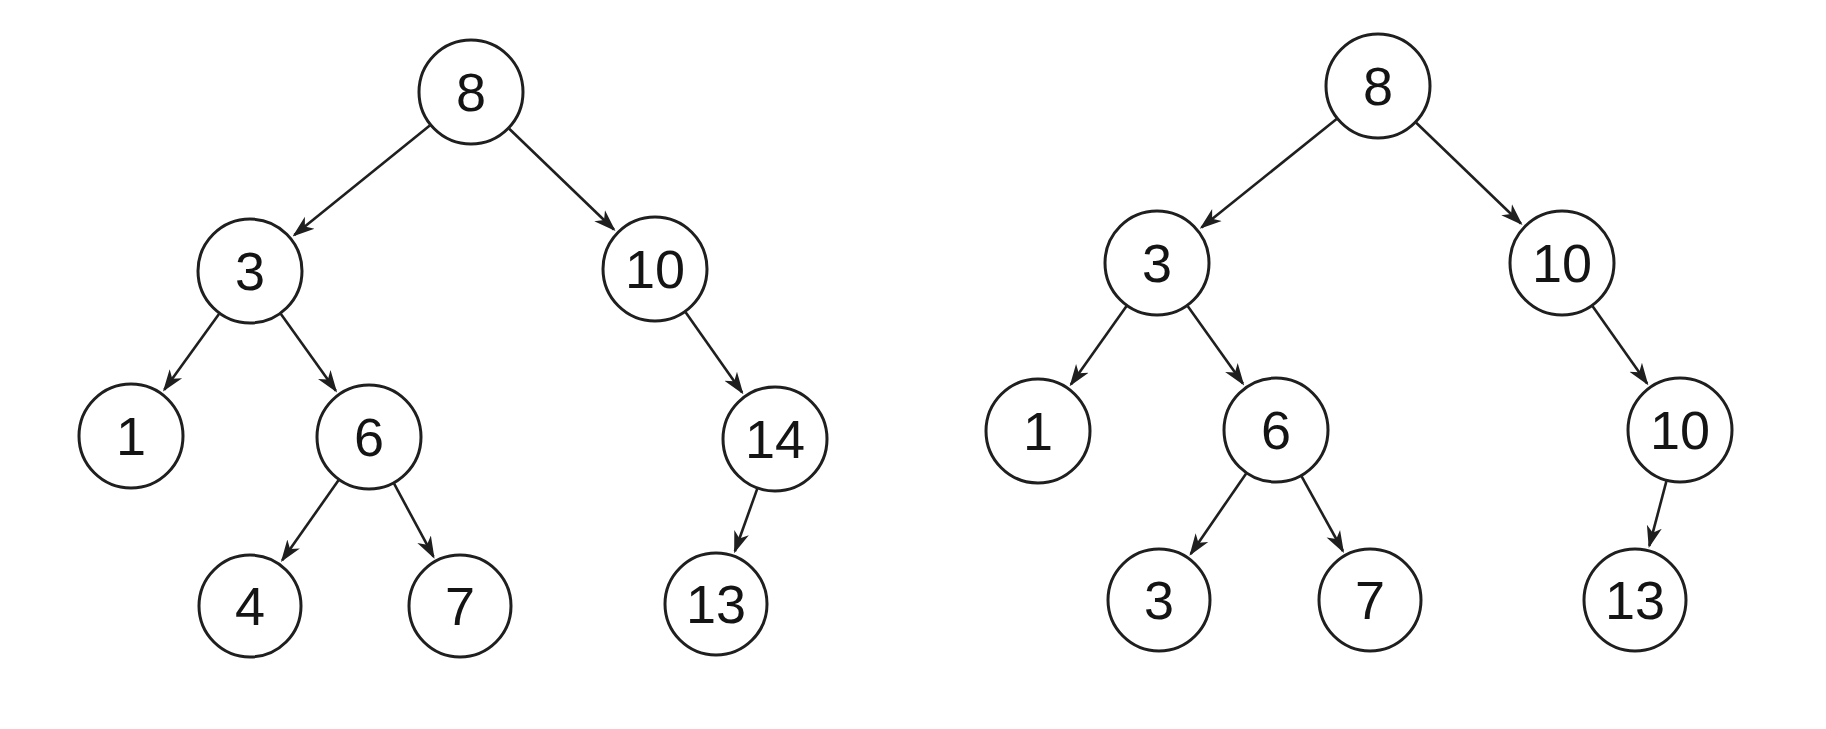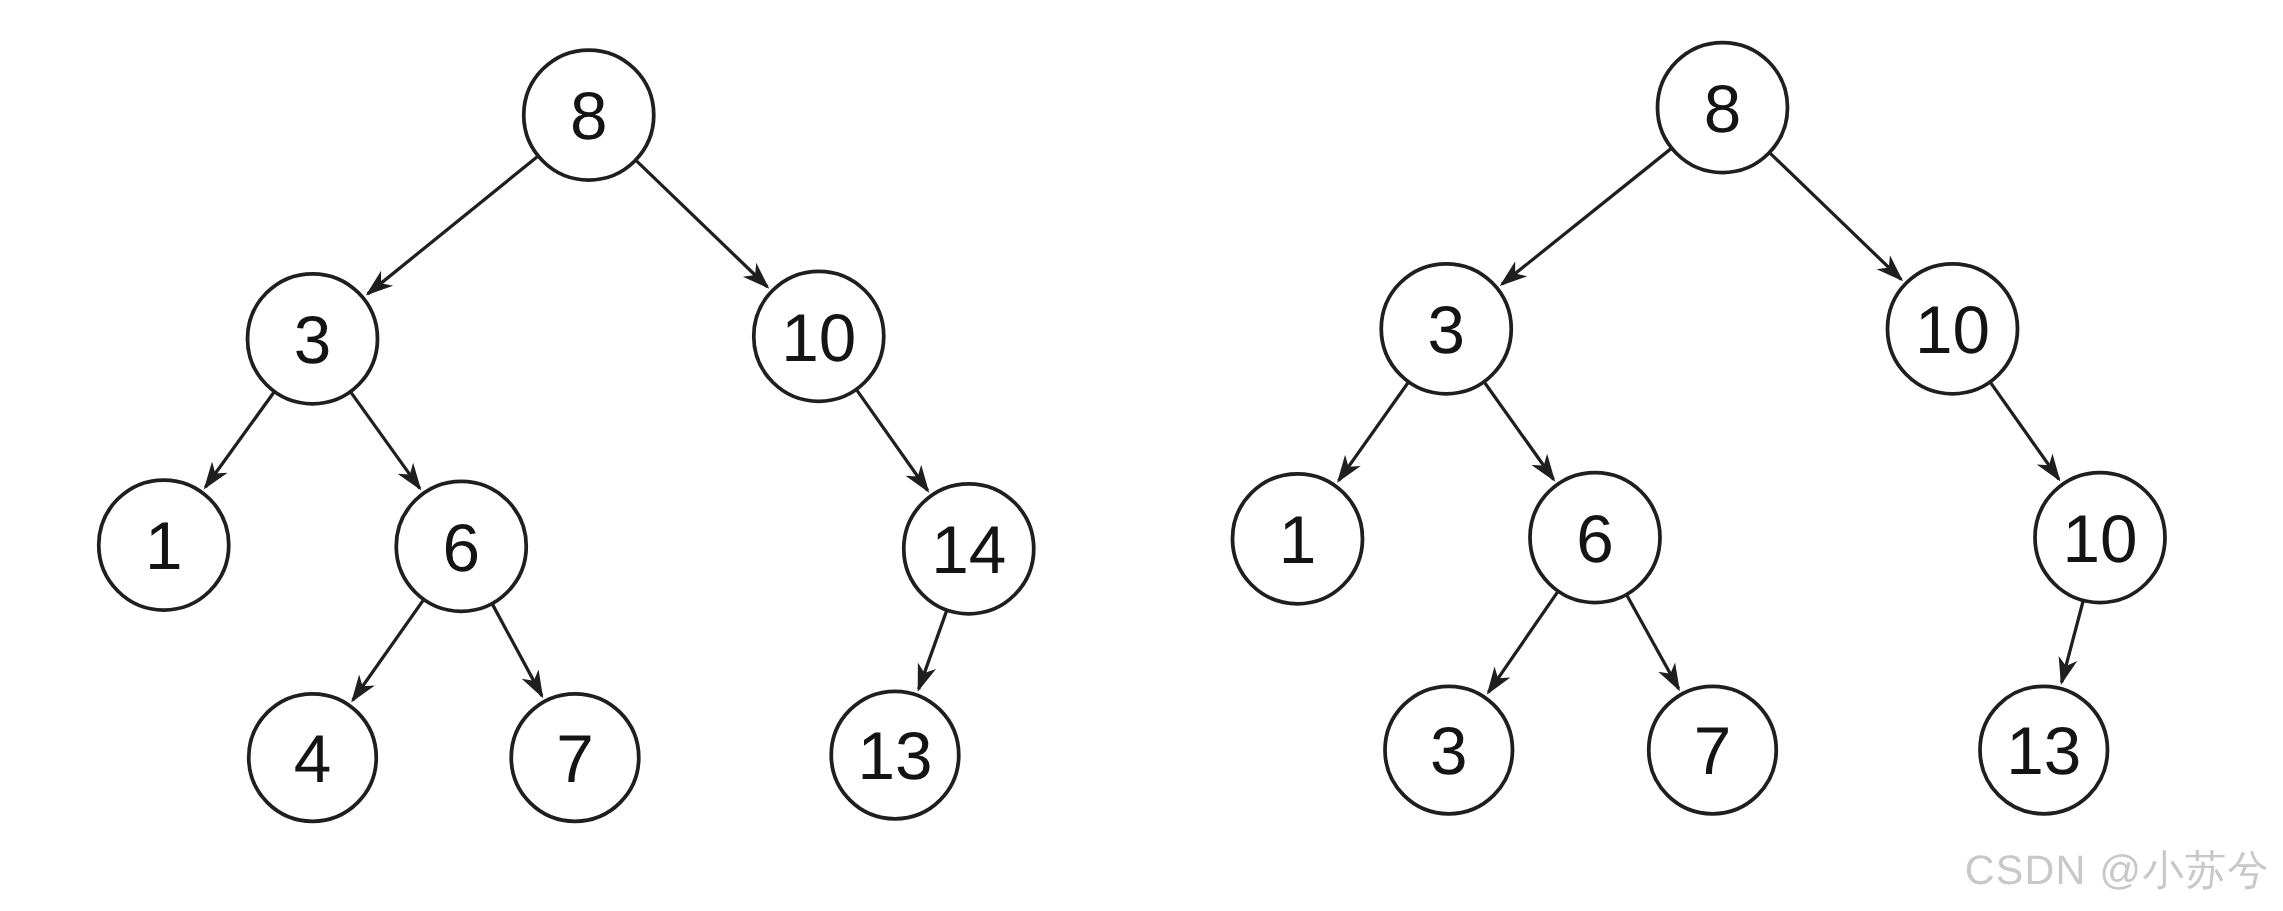--- a/index.html
+++ b/index.html
@@ -133,14 +133,13 @@
         <g>
           <circle cx="1370" cy="600" r="51" fill="#ffffff" stroke="#1f1f1f" stroke-width="3"></circle>
           <text x="1370" y="600" dy="0.36em" text-anchor="middle" fill="#141414">7</text>
         </g>
         <g>
           <circle cx="1635" cy="600" r="51" fill="#ffffff" stroke="#1f1f1f" stroke-width="3"></circle>
           <text x="1635" y="600" dy="0.36em" text-anchor="middle" fill="#141414">13</text>
         </g>
       </g>
     </svg>
-  <div class="watermark" style="color: rgb(200, 200, 200);">CSDN @小苏兮</div>
 </div>
 
 </body></html>

